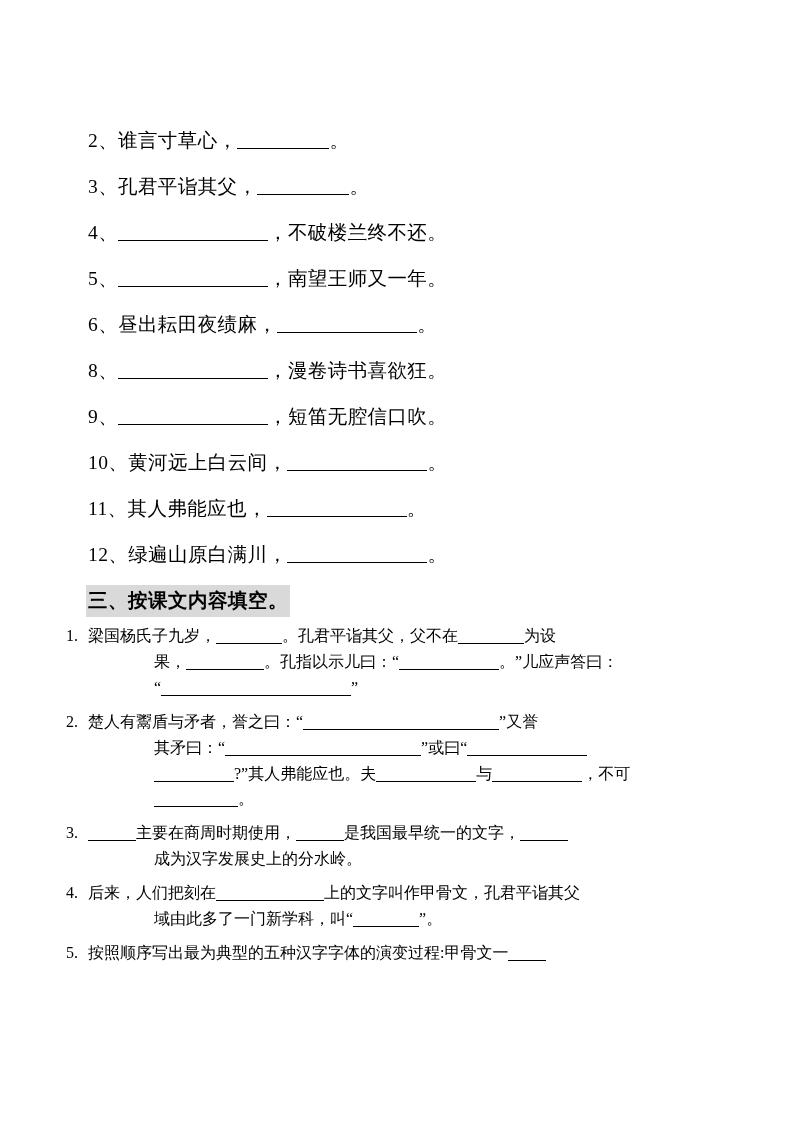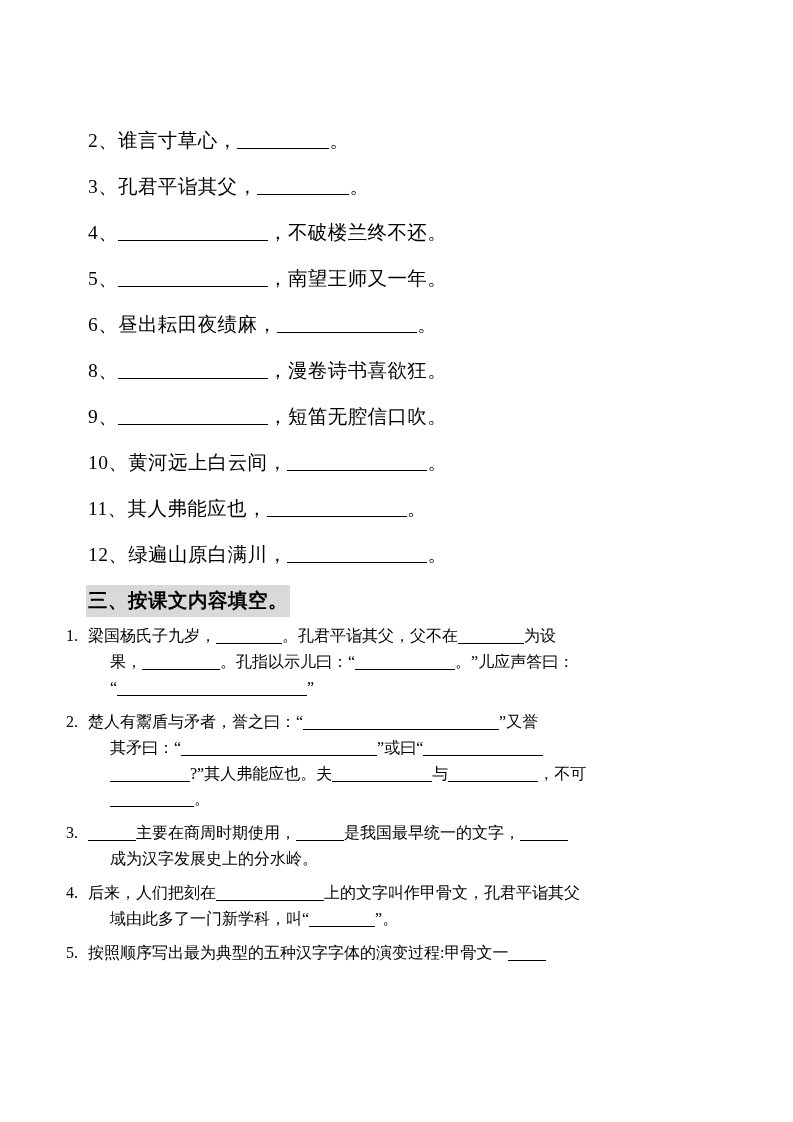--- a/index.html
+++ b/index.html
@@ -74,21 +74,21 @@
   .hang {
     padding-left: 22px;
     text-indent: -22px;
   }
   .ul {
     display: inline-block;
     border-bottom: 1px solid #000;
     height: 1.05em;
     vertical-align: -3px;
   }
-  .line2 { display: block; padding-left: 22px; }
+  .line2 { display: block; padding-left: 22px; margin-left: 44px; }
 </style>
 </head>
 <body>
 
 <div class="page">
   <div class="content">
 
     <div id="poem-list">
         <div class="poem-line"><span class="idx">2、</span><span>谁言寸草心，</span><span class="blank" style="width: 92px;"></span><span>。</span></div>
         <div class="poem-line"><span class="idx">3、</span><span>孔君平诣其父，</span><span class="blank" style="width: 92px;"></span><span>。</span></div>

